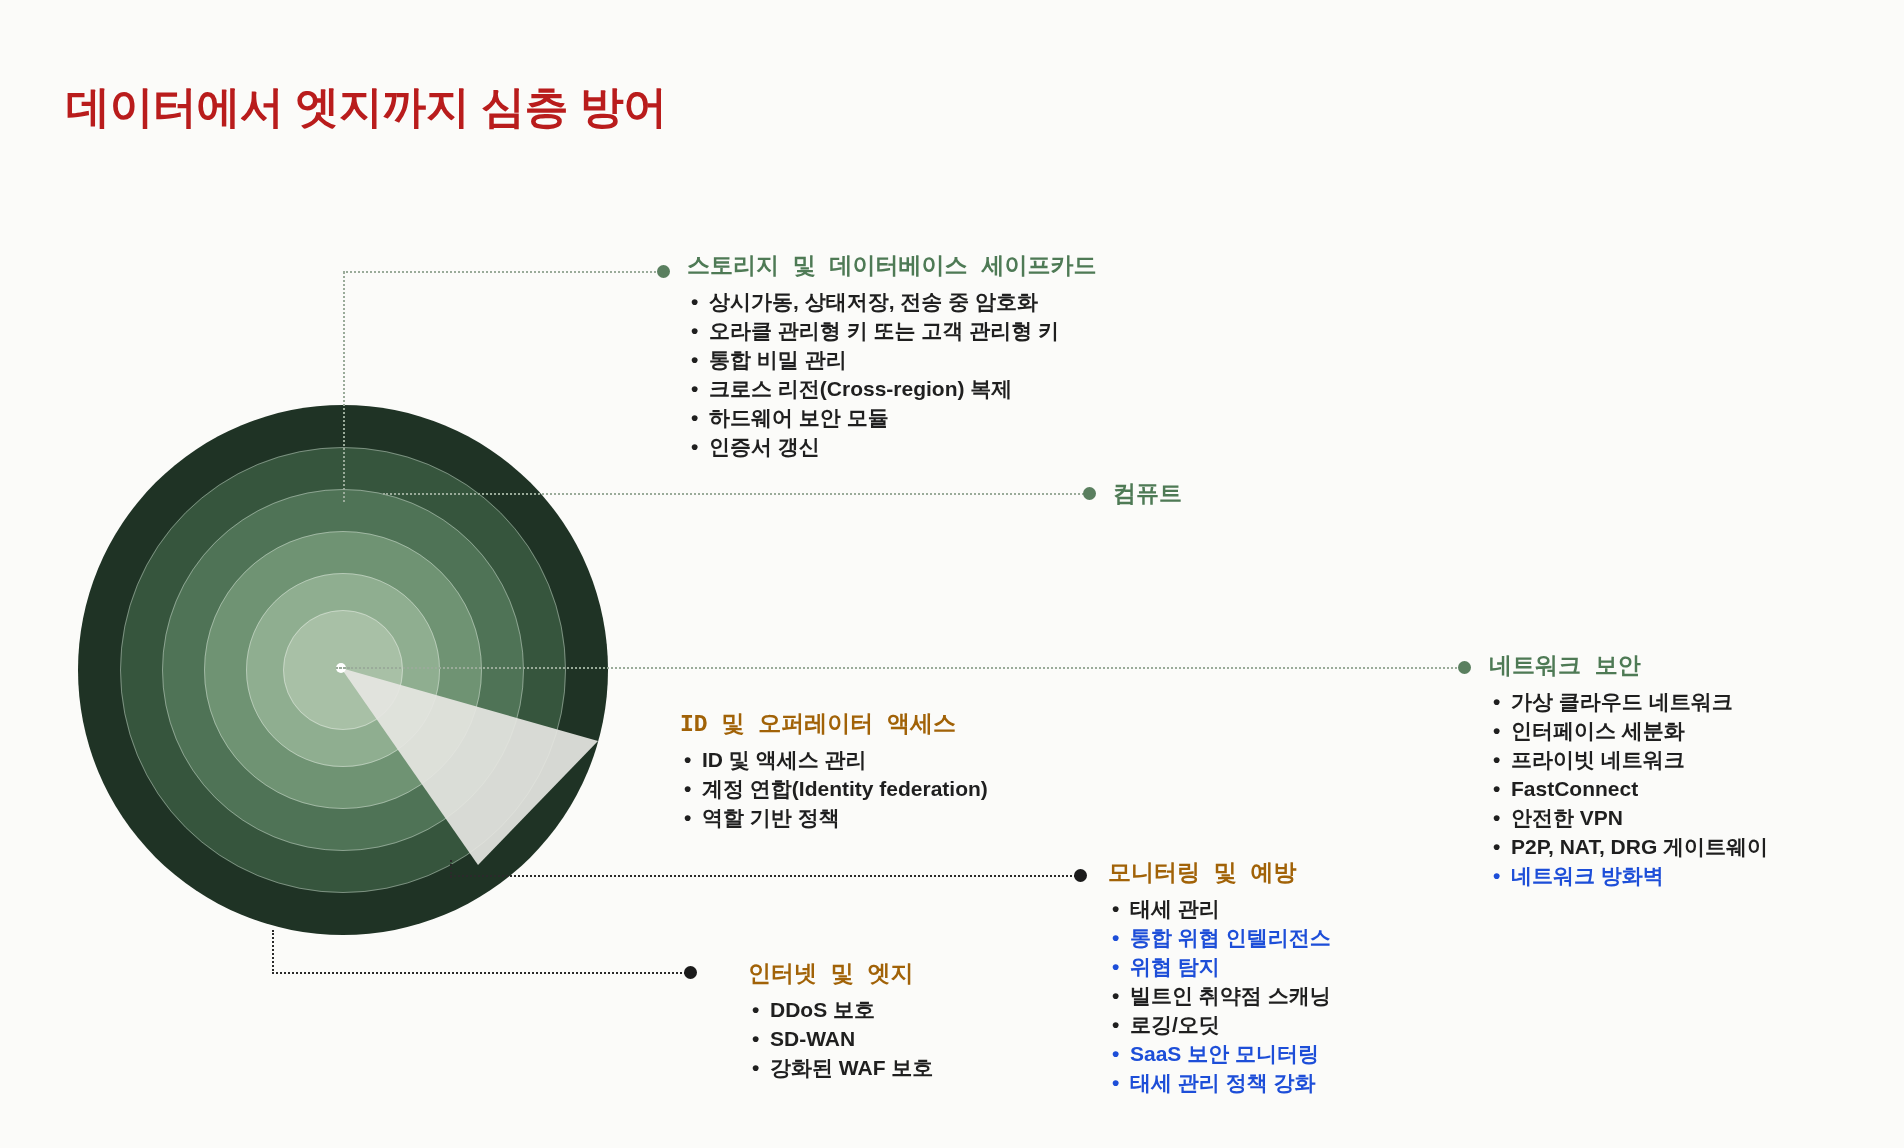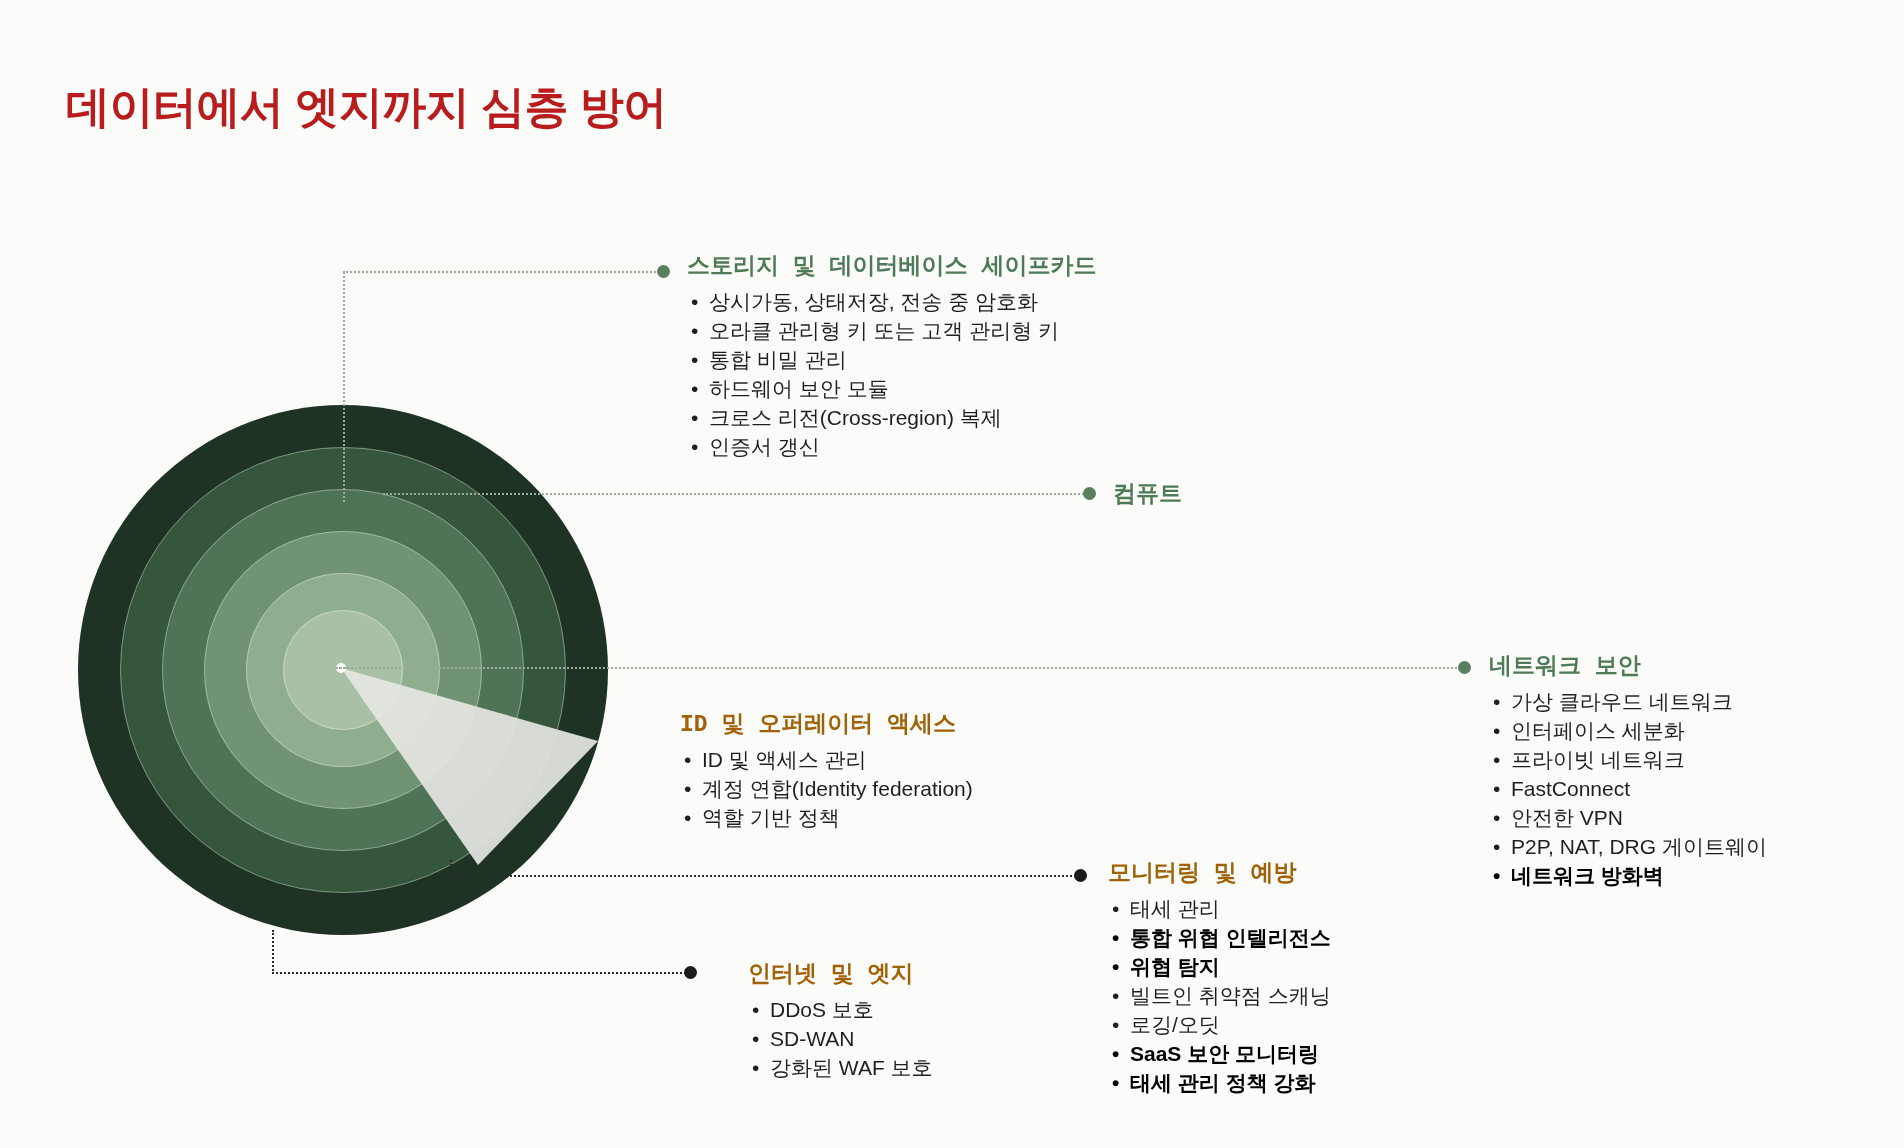--- a/index.html
+++ b/index.html
@@ -113,31 +113,32 @@
     margin: 0;
     padding: 0;
   }
   .callout li {
     font-size: 21px;
     line-height: 29px;
     color: #1f1f1f;
     white-space: nowrap;
     padding-left: 22px;
     position: relative;
+    font-weight: bold;
   }
   .callout li::before {
     content: "•";
     position: absolute;
     left: 4px;
     top: 0;
     color: #1f1f1f;
   }
   .callout li.accent,
   .callout li.accent::before {
-    color: #000000;
+    color: #1d4ed8;
     font-weight: bold;
   }
 
   
   #callout-storage   { left: 687px; top: 250px; }
   #callout-compute   { left: 1113px; top: 478px; }
   #callout-network   { left: 1489px; top: 650px; }
   #callout-identity  { left: 680px; top: 708px; }
   #callout-monitor   { left: 1108px; top: 857px; }
   #callout-internet  { left: 720px; top: 958px; margin-left: 28px; }
@@ -187,22 +188,22 @@
 <div class="conn conn-v-dark" style="left:272px; top:930px; height:44px;"></div>
 <div class="conn conn-h-dark" style="left:272px; top:972px; width:418px;"></div>
 <div class="node-dot dot-dark" style="left:684px; top:966px;"></div>
 
 <div class="callout" id="callout-storage">
   <h3 class="head-green">스토리지 및 데이터베이스 세이프카드</h3>
   <ul>
     <li>상시가동, 상태저장, 전송 중 암호화</li>
     <li>오라클 관리형 키 또는 고객 관리형 키</li>
     <li>통합 비밀 관리</li>
+    <li>크로스 리전(Cross-region) 복제</li>
     <li>하드웨어 보안 모듈</li>
-    <li>크로스 리전(Cross-region) 복제</li>
     <li>인증서 갱신</li>
   </ul>
 </div>
 
 <div class="callout" id="callout-compute">
   <h3 class="head-green">컴퓨트</h3>
 </div>
 
 <div class="callout" id="callout-network">
   <h3 class="head-green">네트워크 보안</h3>

